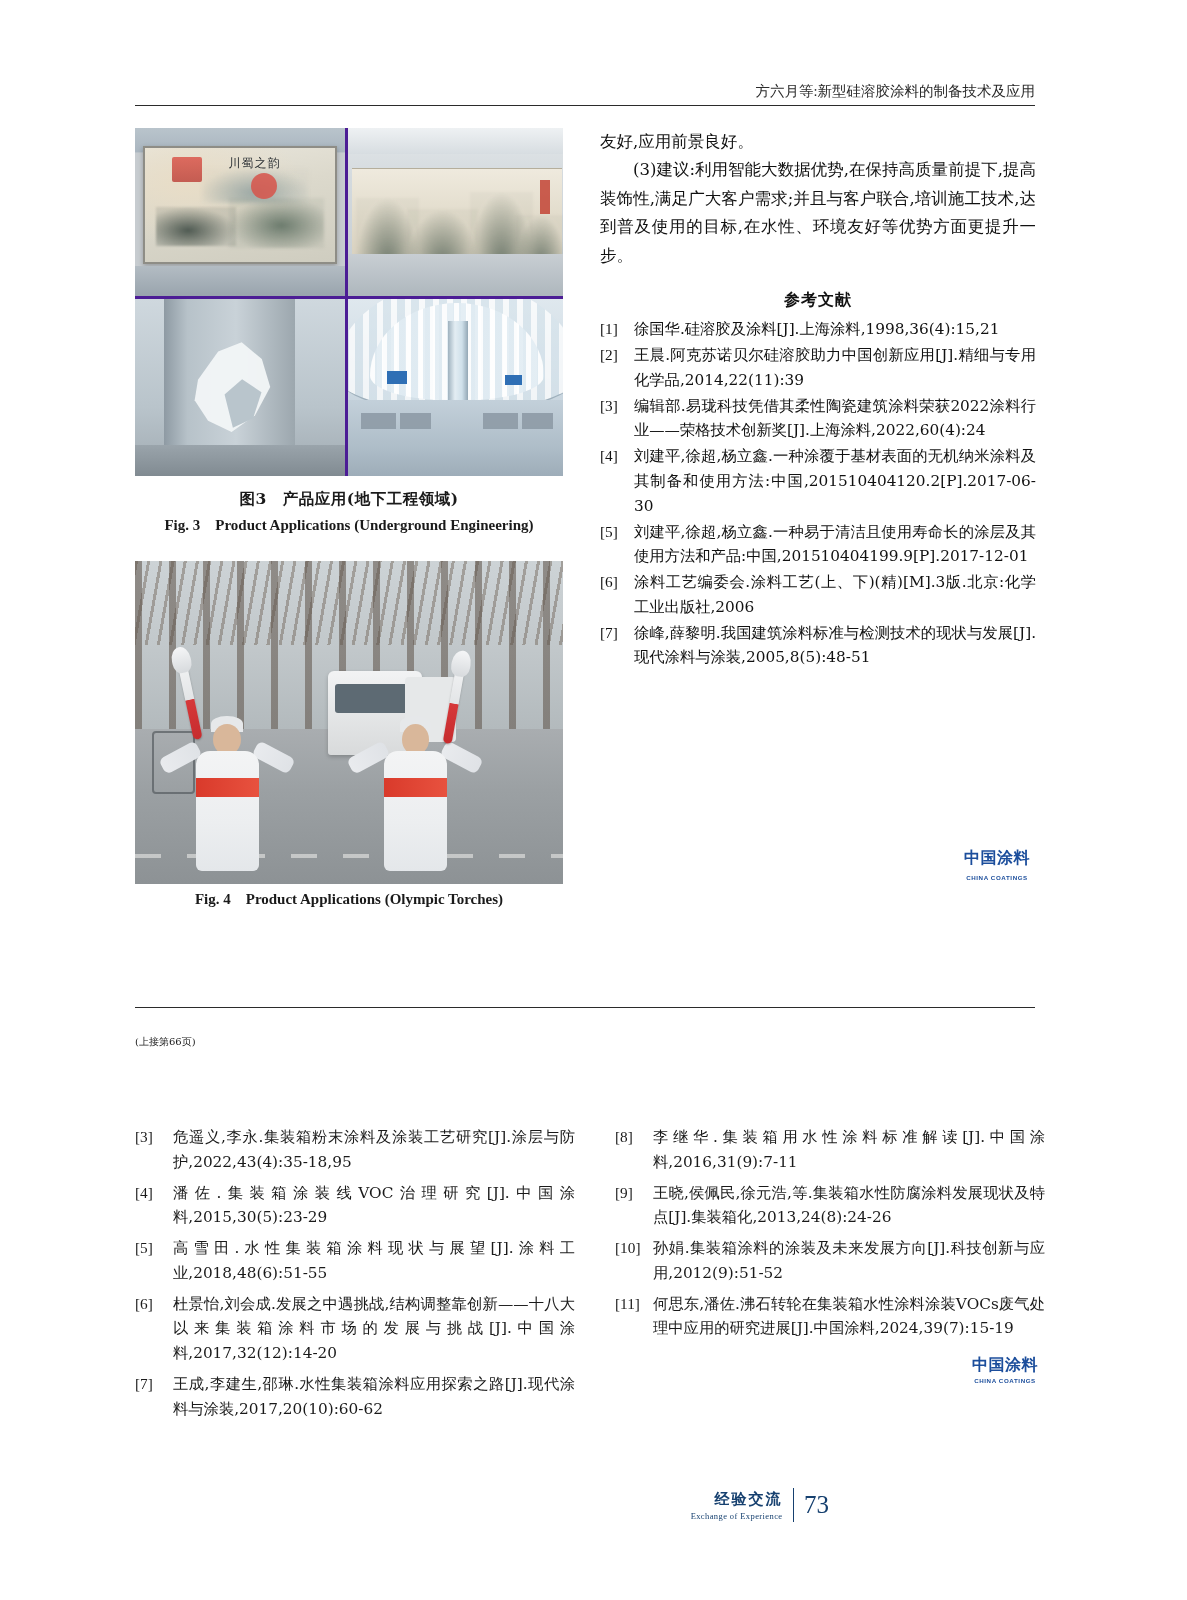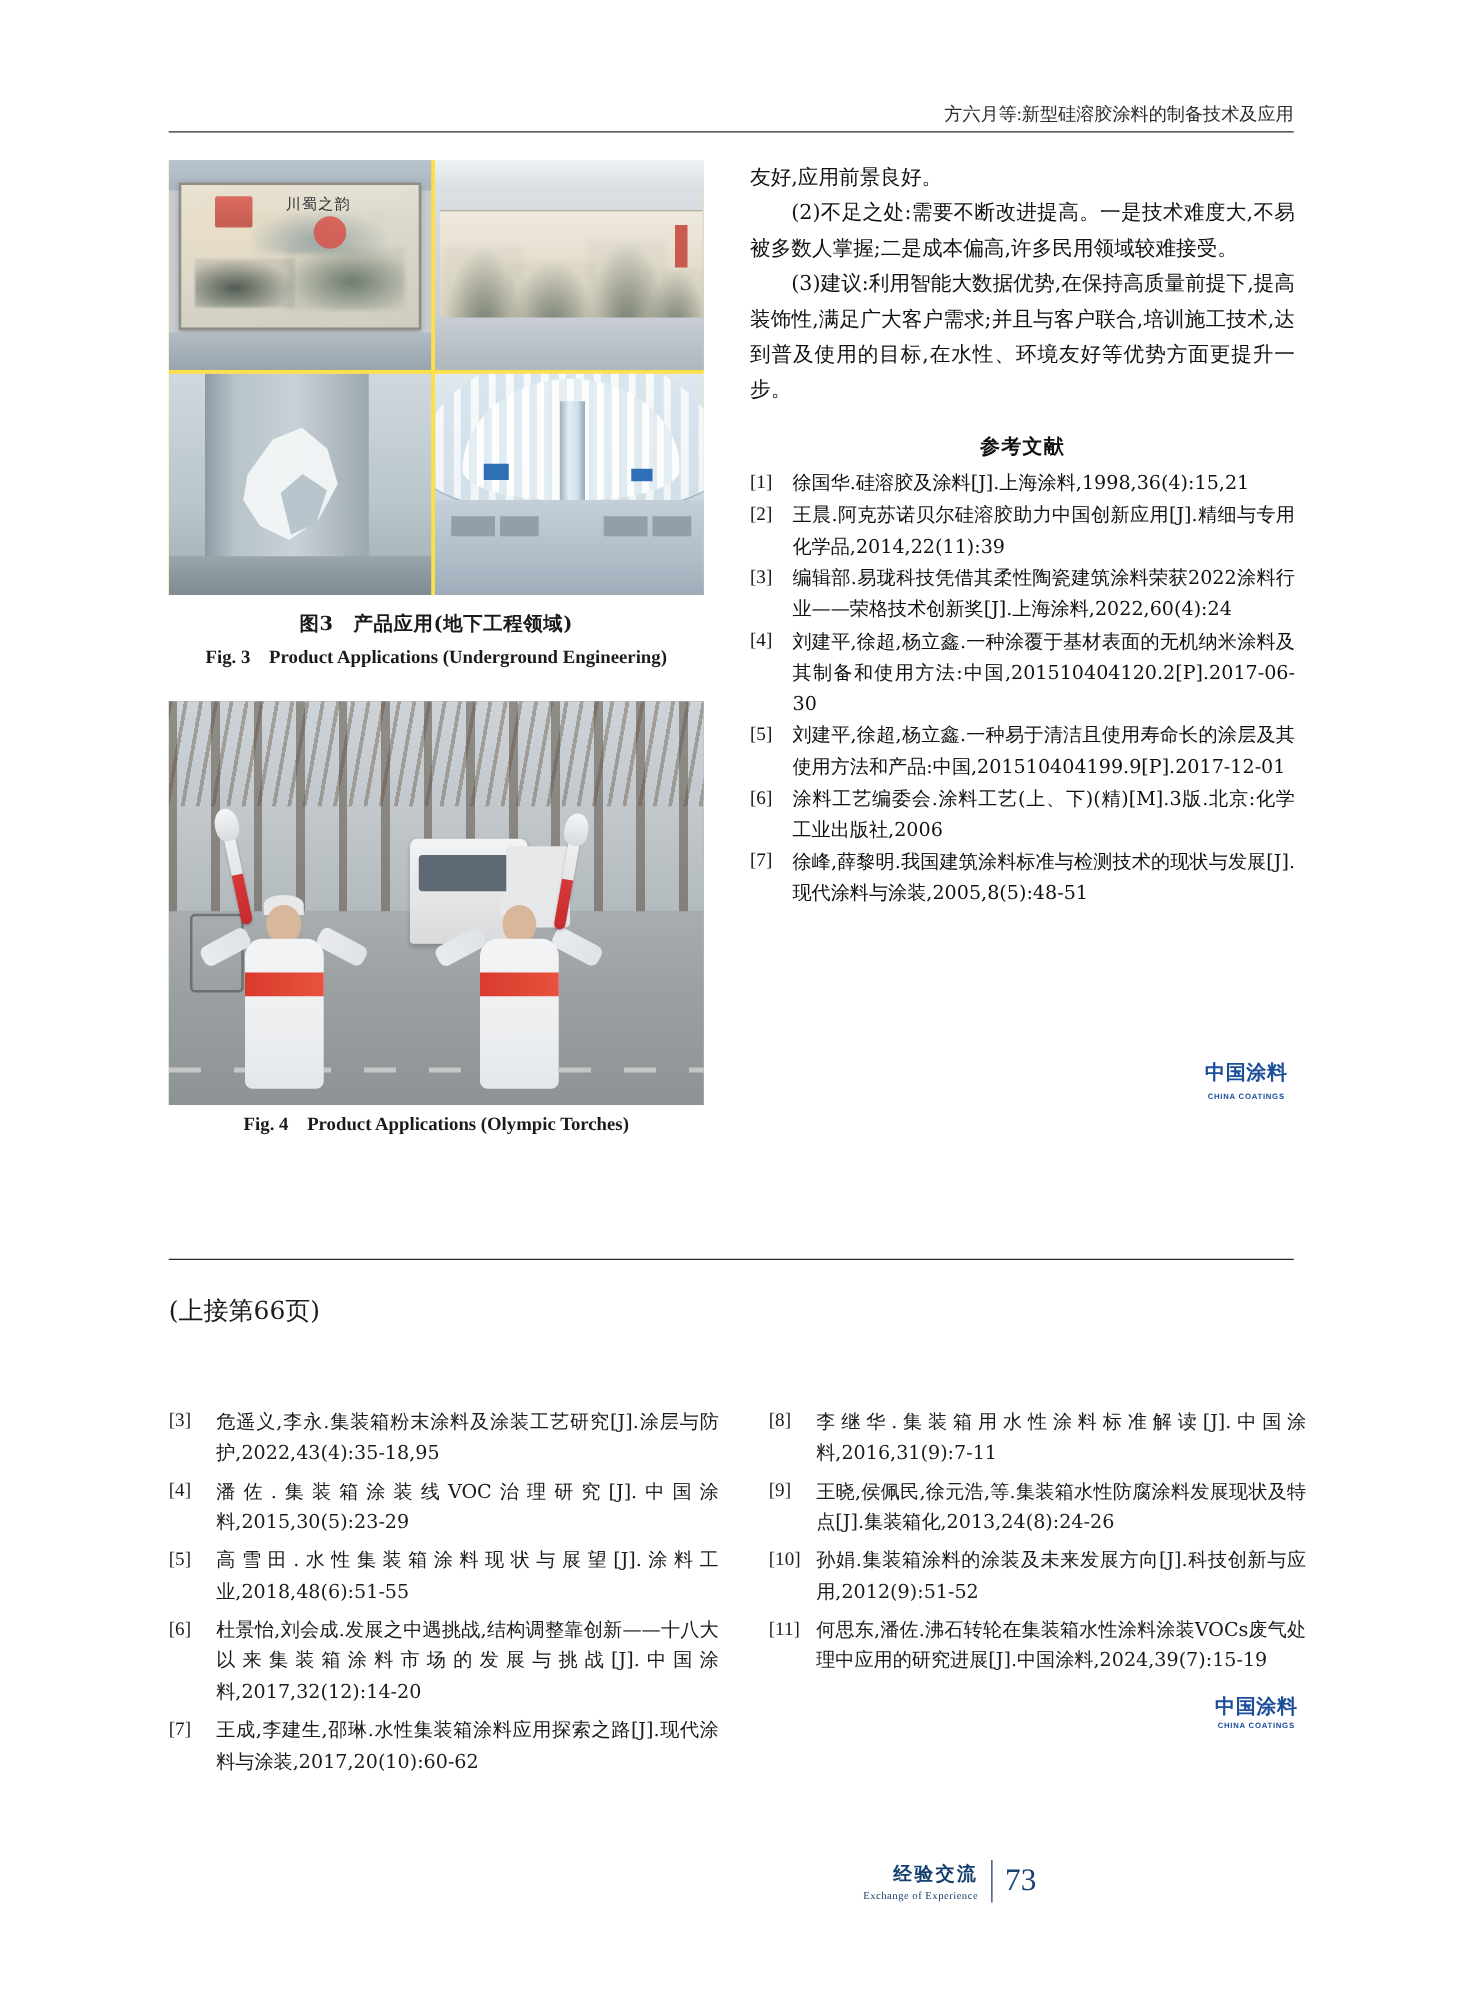--- a/index.html
+++ b/index.html
@@ -47,21 +47,21 @@
     position: absolute;
     left: 135px;
     top: 128px;
     width: 428px;
   }
   .fig3-box {
     position: relative;
     width: 428px;
     height: 348px;
     overflow: hidden;
-    background: #fde047;
+    background: #4c1d95;
   }
   .fig3-grid {
     position: absolute;
     inset: 0;
     display: grid;
     grid-template-columns: 210px 218px;
     grid-template-rows: 168px 180px;
     gap: 3px;
   }
   .ph { position: relative; overflow: hidden; }
@@ -406,21 +406,21 @@
     top: 1007px;
     width: 900px;
     height: 1px;
     background: #2b2b2b;
   }
 
   .cont-note {
     position: absolute;
     left: 135px;
     top: 1035px;
-    font-size: 20px;
+    font-size: 10px;
     font-family: "DejaVu Serif", serif;
   }
 
   
   .bot-left {
     position: absolute;
     left: 135px;
     top: 1125px;
     width: 440px;
     font-size: 15.3px;
@@ -581,21 +581,20 @@
             <div class="flame"></div>
           </div>
       </div>
     </div>
 
     <div class="fig-caption-en">Fig. 4　Product Applications (Olympic Torches)</div>
   </div>
 
   <div class="col-right">
     <p>友好,应用前景良好。</p>
-    <p class="indent">(2)不足之处:需要不断改进提高。一是技术难度大,不易被多数人掌握;二是成本偏高,许多民用领域较难接受。</p>
     <p class="indent">(3)建议:利用智能大数据优势,在保持高质量前提下,提高装饰性,满足广大客户需求;并且与客户联合,培训施工技术,达到普及使用的目标,在水性、环境友好等优势方面更提升一步。</p>
 
     <div class="refs-title">参考文献</div>
 
     <div class="ref-list">
       <div class="ref-item">
         <span class="ref-num">[1]</span>
         <span class="ref-text">徐国华.硅溶胶及涂料[J].上海涂料,1998,36(4):15,21</span>
       </div>
       <div class="ref-item">

